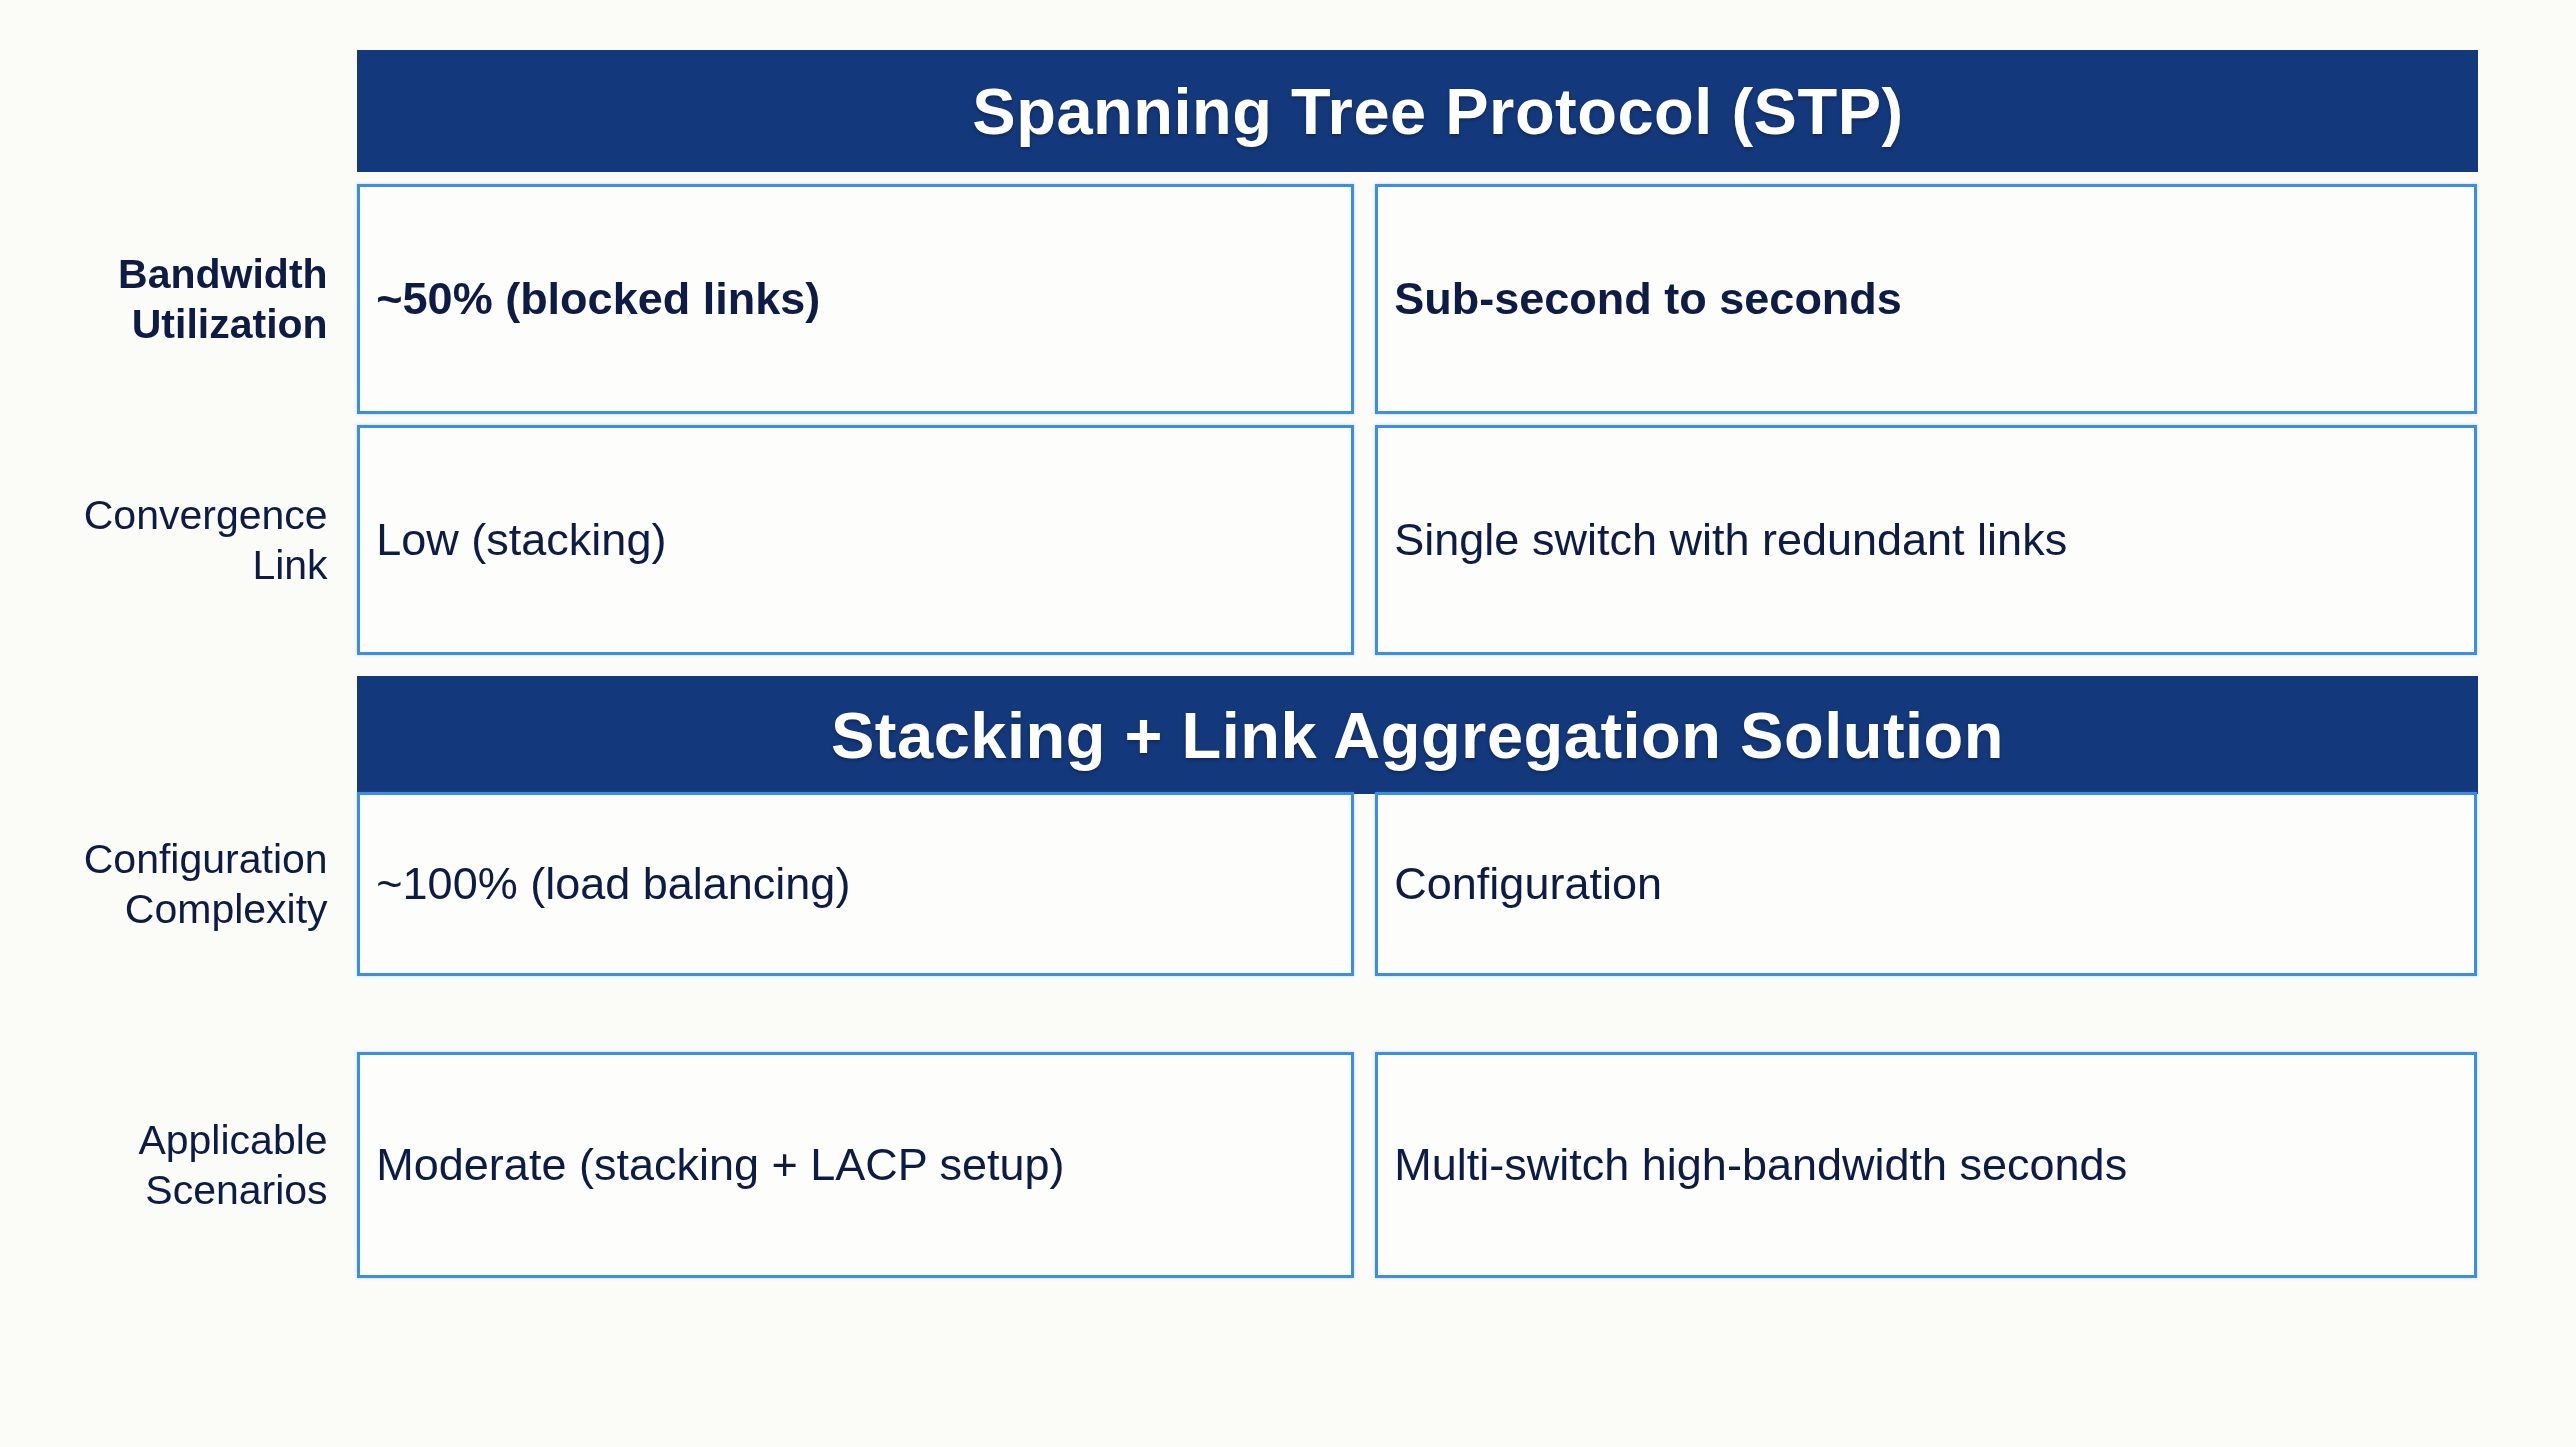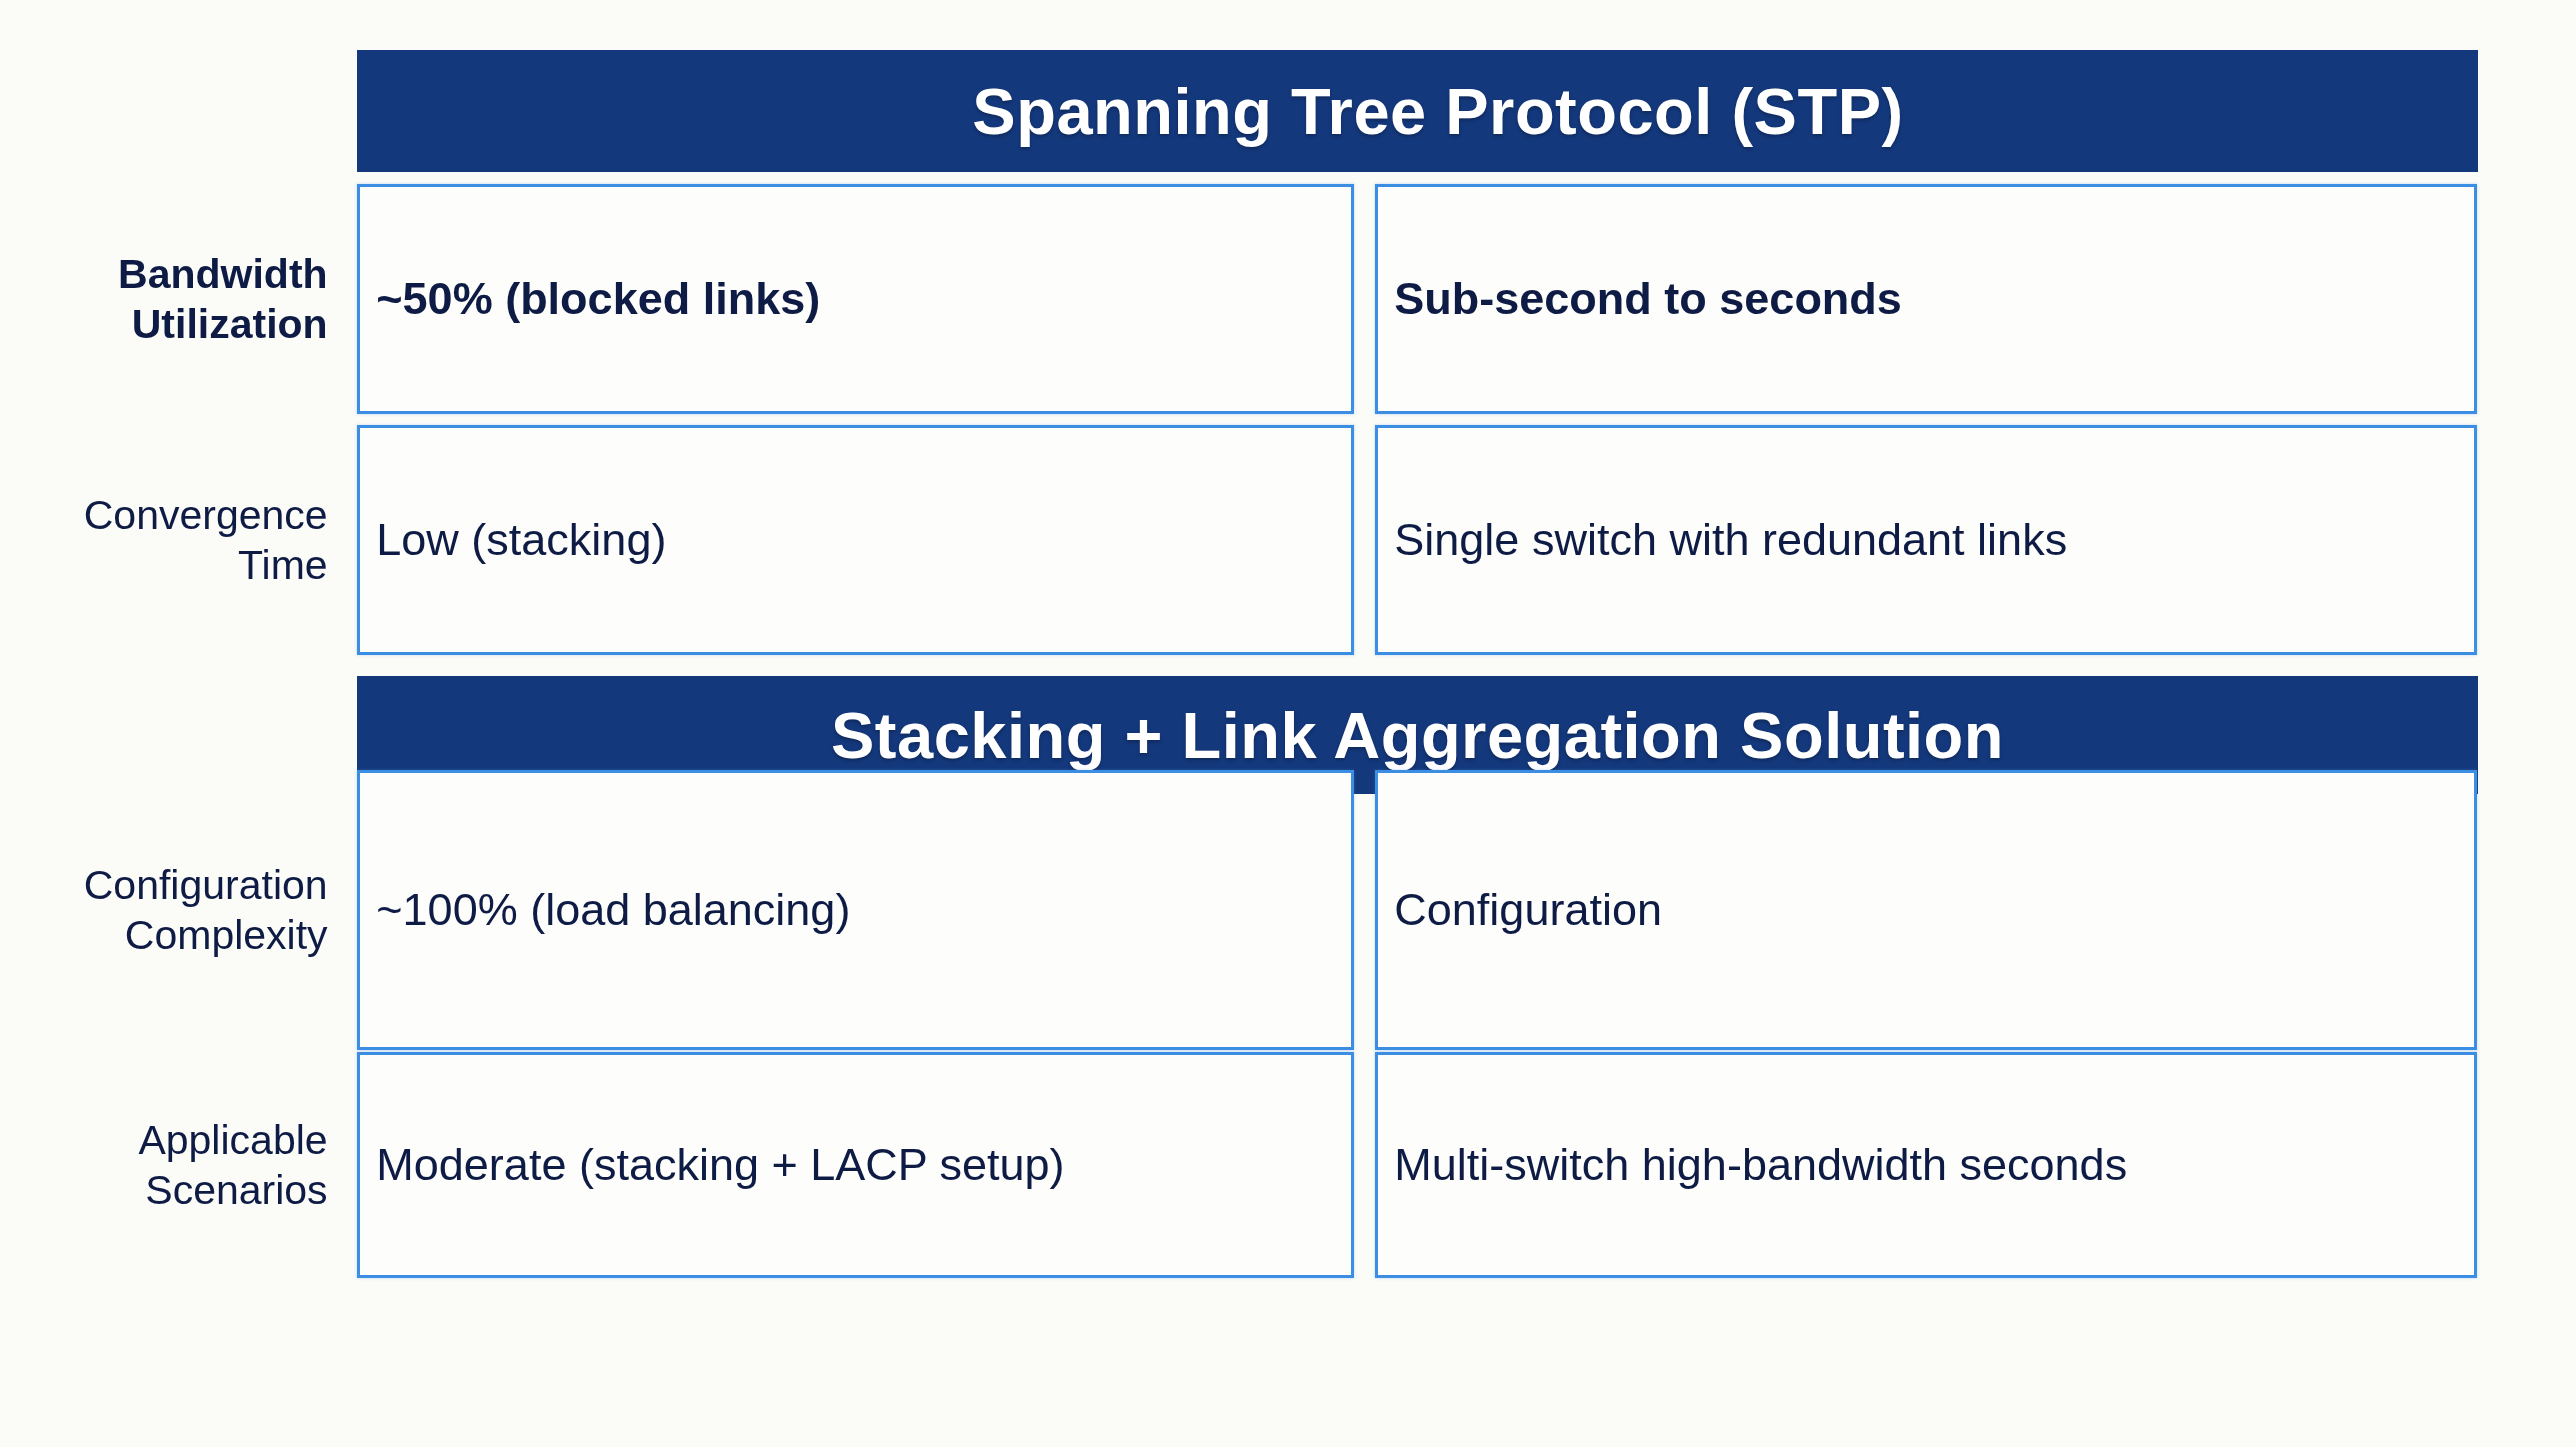--- a/index.html
+++ b/index.html
@@ -44,21 +44,21 @@
 
   
   .data-row {
     position: absolute;
     left: 0;
     width: 2576px;
     display: block;
   }
   #row-bandwidth  { top: 184px;  height: 230px; font-weight: bold; }
   #row-convergence{ top: 425px;  height: 230px; }
-  #row-config     { top: 770px;  height: 280px; }
+  #row-config     { top: 792px;  height: 184px; }
   #row-scenarios  { top: 1052px; height: 226px; }
 
   
   .row-label {
     position: absolute;
     left: 0px;
     top: 0;
     width: 333px;
     height: 100%;
     display: flex;
@@ -114,21 +114,21 @@
       <span class="cell-text">~50% (blocked links)</span>
     </div>
     <div class="cell cell-right">
       <span class="cell-text">Sub-second to seconds</span>
     </div>
   </div>
 
   <div class="data-row" id="row-convergence">
     <div class="row-label">
       <span class="label-line">Convergence</span>
-      <span class="label-line">Time</span>
+      <span class="label-line">Link</span>
     </div>
     <div class="cell cell-left">
       <span class="cell-text">Low (stacking)</span>
     </div>
     <div class="cell cell-right">
       <span class="cell-text">Single switch with redundant links</span>
     </div>
   </div>
 
   <div class="section-header" id="header-stack">

